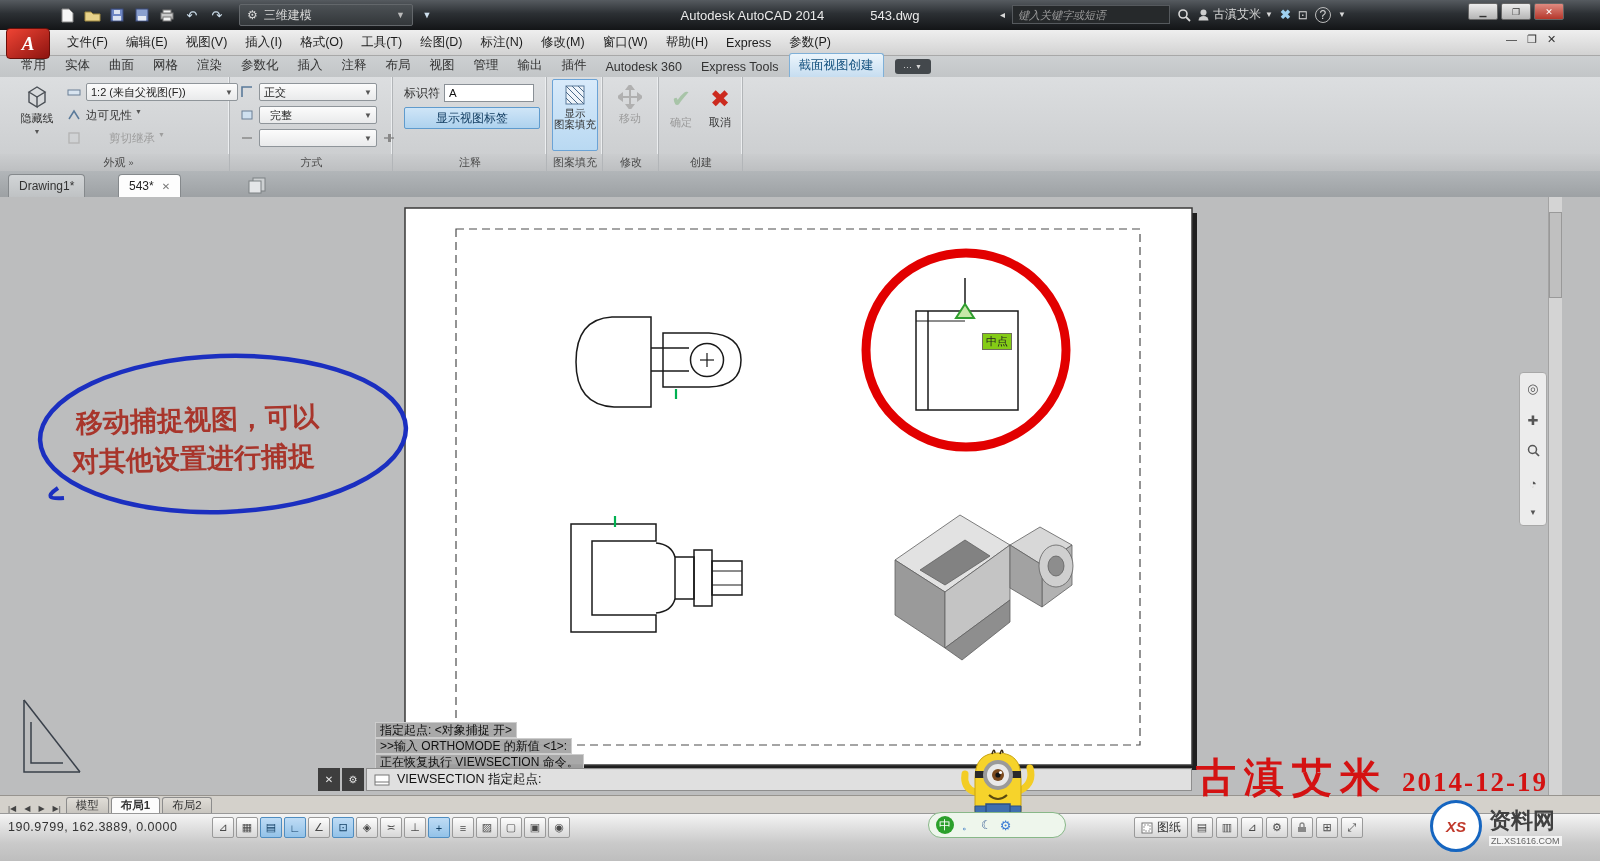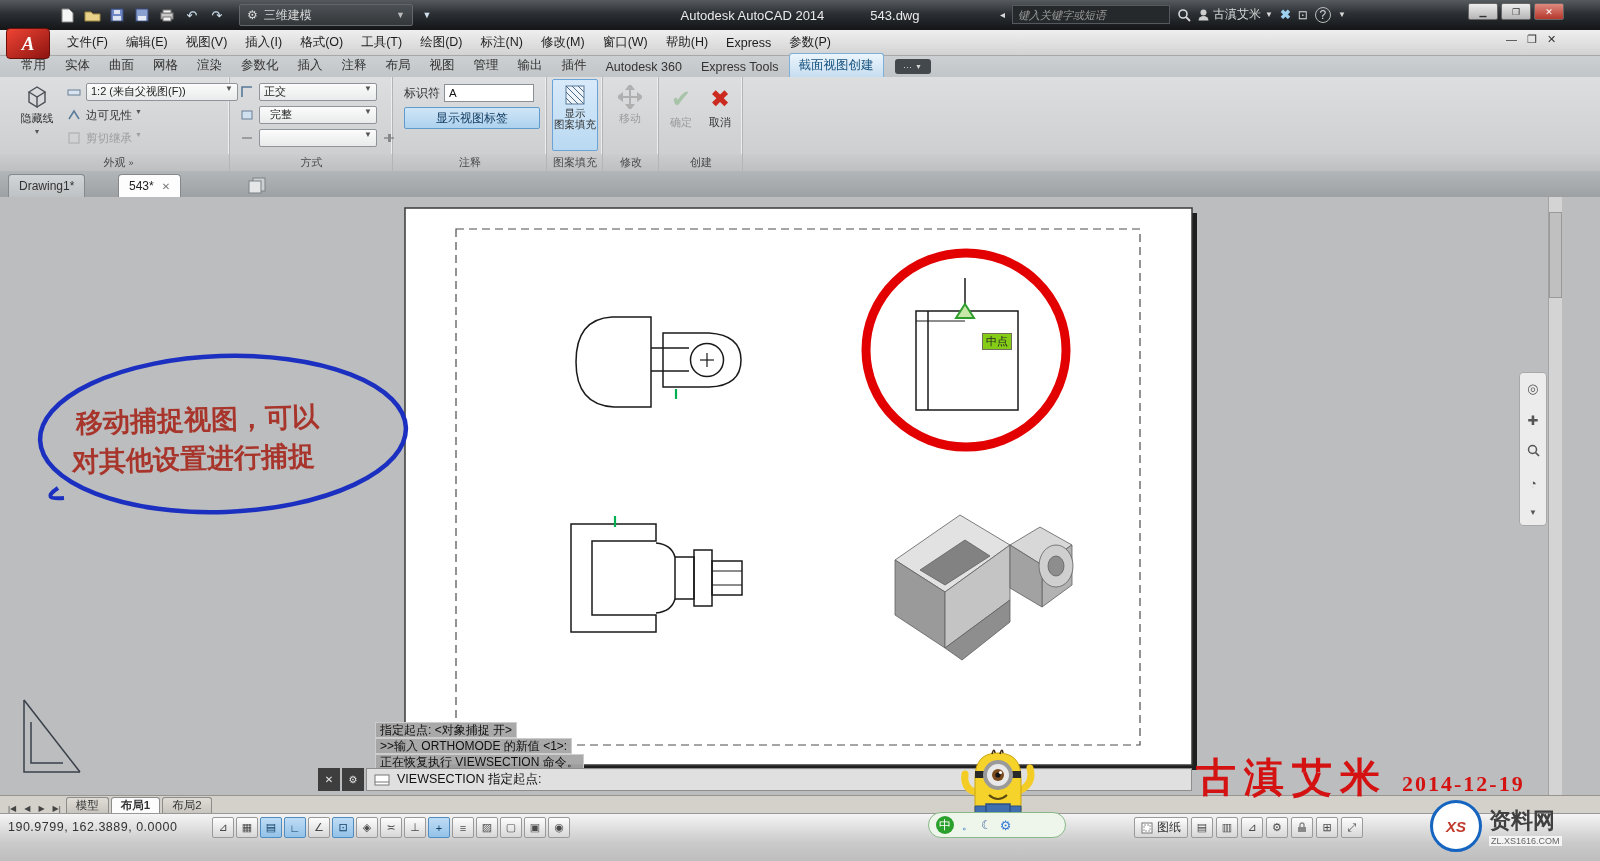--- a/index.html
+++ b/index.html
@@ -59,25 +59,25 @@
   .plabel{position:absolute;top:154px;height:17px;line-height:17px;text-align:center;
           font-size:11px;color:#4a4a4a;border-right:1px solid #b2b5b8;}
   .bigbtn{position:absolute;display:flex;flex-direction:column;align-items:center;
           gap:2px;font-size:11px;color:#333;padding-top:4px;}
   .bigbtn.disabled{color:#9a9a9a;}
   .bigbtn.pressed{background:linear-gradient(#d8eafa,#b9d9f2);border:1px solid #6ba3d6;
                   border-radius:2px;}
   .rrow{position:absolute;display:flex;align-items:center;gap:4px;height:20px;}
   .mini{width:16px;height:16px;display:inline-flex;align-items:center;justify-content:center;}
   .dd{height:18px;background:linear-gradient(#fcfcfc,#e9eaeb);border:1px solid #8f959a;
-      border-radius:2px;display:flex;align-items:flex-start;font-size:11px;color:#222;
+      border-radius:2px;display:flex;align-items:center;font-size:11px;color:#222;
       padding:0 4px;box-sizing:border-box;}
   .dd .arr{margin-left:auto;color:#555;font-size:8px;padding-left:4px;}
   .lbl-btn{font-size:11.5px;color:#333;display:flex;align-items:flex-start;gap:3px;}
-  .lbl-btn.disabled{color:#9e9e9e;}
+  .lbl-btn.disabled{color:#9e9e9e;margin-left:23px;}
   .txtin{height:16px;border:1px solid #8a9096;background:#fff;font-size:11.5px;
          padding:0 4px;color:#111;}
   .pressbtn{background:linear-gradient(#cfe5f7,#aed2ee);border:1px solid #5f9bcd;
             border-radius:2px;font-size:12px;color:#143f63;display:flex;align-items:center;
             justify-content:center;}
 
   
   .ftabs{left:0;top:171px;width:1600px;height:26px;
          background:linear-gradient(#b2b6b9,#9da1a4);border-bottom:1px solid #8a8e91;}
   .ftab{position:absolute;top:3px;height:22px;display:flex;align-items:center;gap:8px;
@@ -613,21 +613,21 @@
       <path d="M34,47 Q43,55 52,47" stroke="#5a4a10" fill="none" stroke-width="2"></path>
       <path d="M20,58 H66 V62 Q66,84 43,84 Q20,84 20,62 Z" fill="#3f6fae" stroke="#2c5185"></path>
       <rect x="31" y="56" width="24" height="13" fill="#3f6fae" stroke="#2c5185" stroke-width="1.5"></rect>
       <ellipse cx="35" cy="87" rx="7" ry="3" fill="#2a2a2a"></ellipse>
       <ellipse cx="51" cy="87" rx="7" ry="3" fill="#2a2a2a"></ellipse>
     </svg>
   </div>
 
   <div class="ab stamp" data-name="watermark-stamp">
     <span style="font-size:40px;letter-spacing:8px;" data-name="stamp-name">古滇艾米</span>
-    <span style="font-size:22px;letter-spacing:2px;" data-name="stamp-date">2014-12-19</span>
+    <span style="font-size:27px;letter-spacing:2px;" data-name="stamp-date">2014-12-19</span>
   </div>
 
   <div class="ab logo" data-name="site-logo">
     <div class="logocircle" data-name="logo-circle">XS</div>
     <div>
       <div style="font-size:22px;font-weight:bold;color:#404040;" data-name="logo-site-name">资料网</div>
       <div style="font-size:9px;color:#666;background:#f4f4f4;padding:0 2px;" data-name="logo-url">ZL.XS1616.COM</div>
     </div>
   </div>
 

